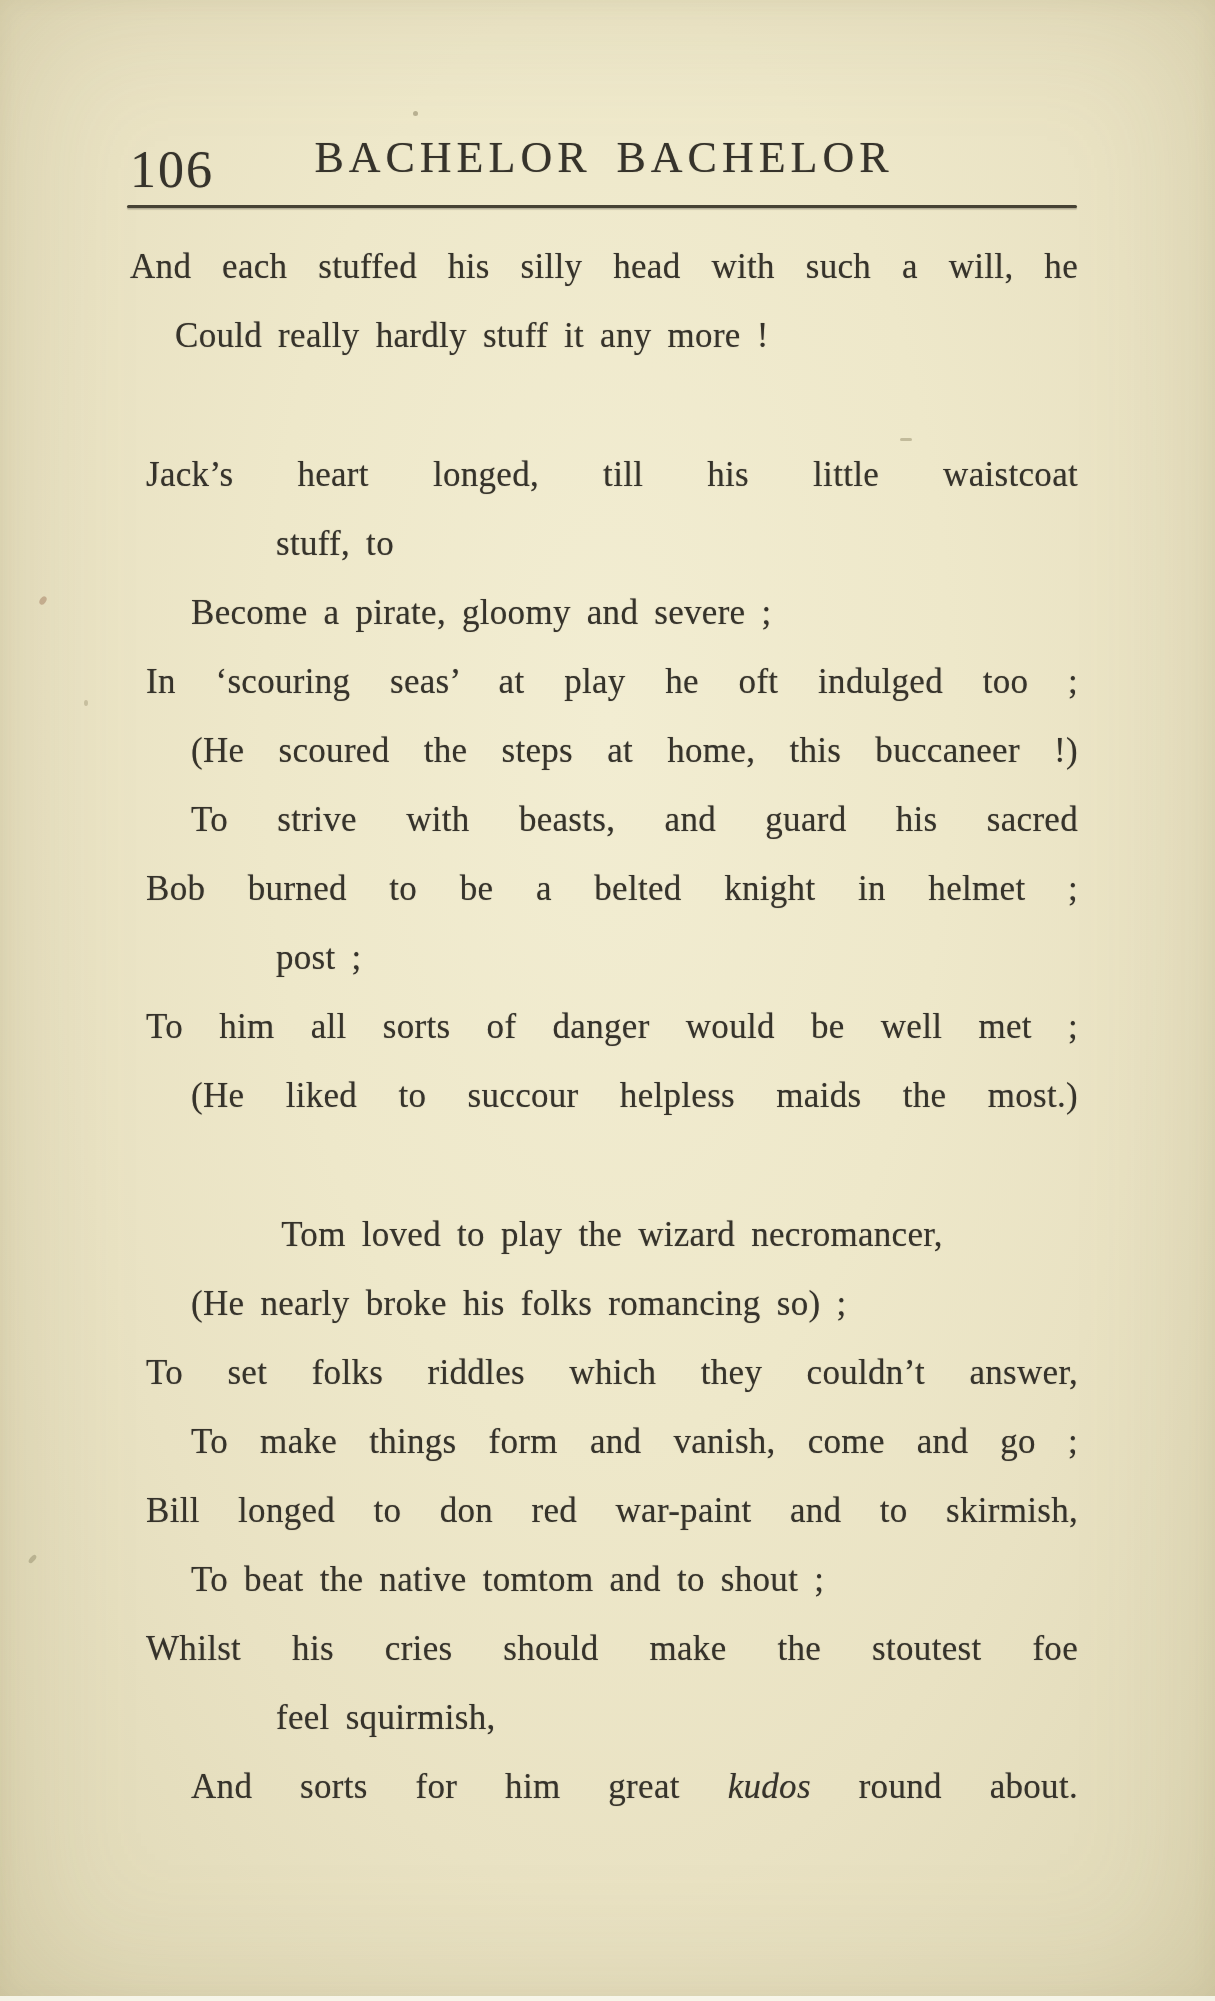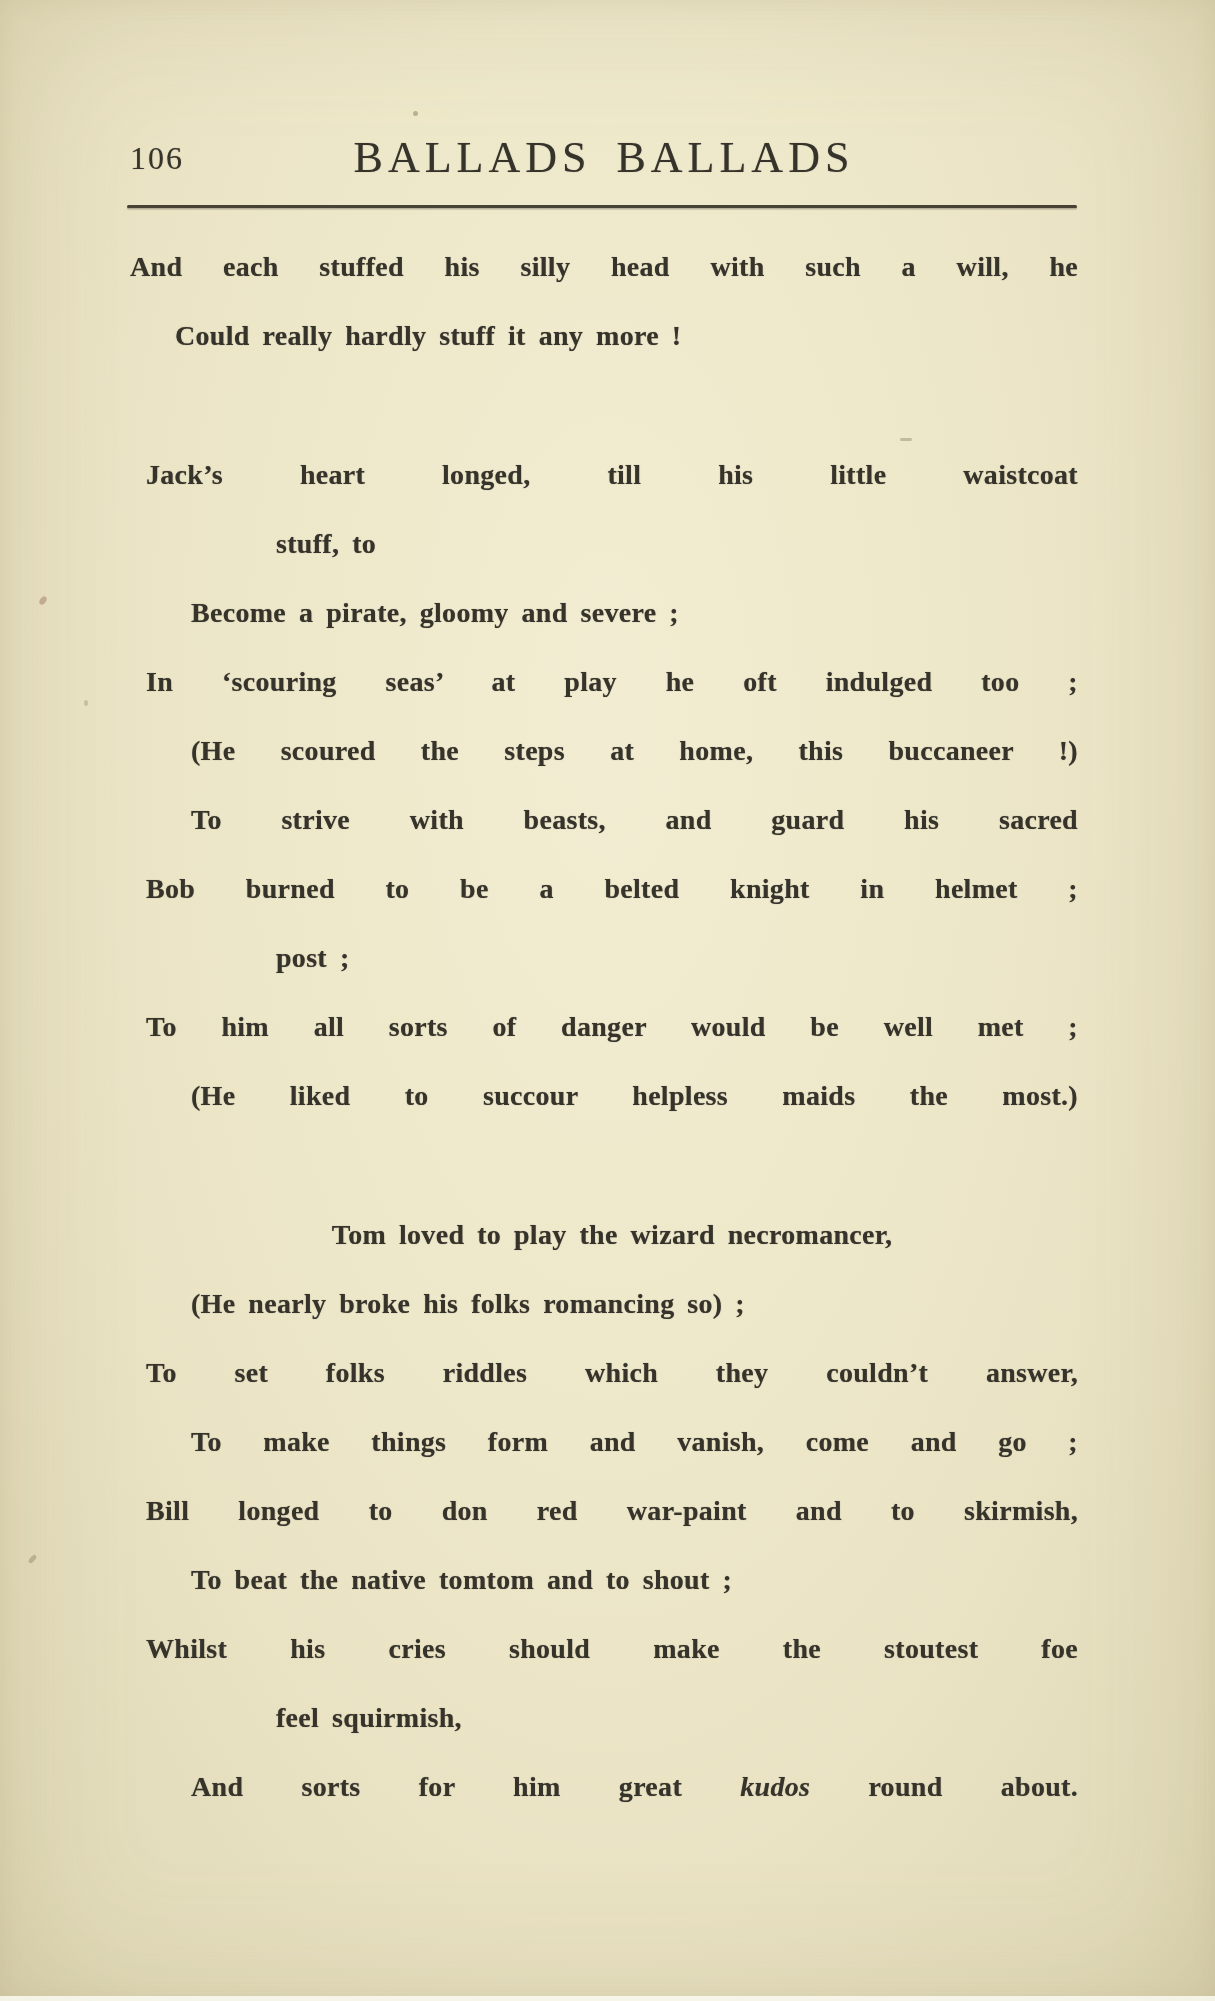--- a/index.html
+++ b/index.html
@@ -16,21 +16,21 @@
                 #f2edd2 0%, #eee8ca 40%, #e9e2c3 65%, #e2dbba 88%, #dcd5b2 100%);
     box-shadow: inset 0 0 140px rgba(148,136,90,0.20),
                 inset 0 0 22px  rgba(148,136,90,0.12);
     font-family: "Liberation Serif", "DejaVu Serif", serif;
     color: #36332b;
   }
   .pagenum {
     position: absolute;
     left: 130px;
     top: 140px;
-    font-size: 32px;
+    font-size: 52px;
     letter-spacing: 2px;
     text-shadow: 0 0 1px rgba(54,50,43,0.45);
   }
   .running-title {
     position: absolute;
     left: 130px;
     top: 132px;
     width: 948px;
     text-align: center;
     font-size: 44px;
@@ -47,26 +47,25 @@
     height: 3px;
     background: #464234;
     border-radius: 2px;
     box-shadow: 0 1.5px 1px rgba(70,66,52,0.35);
   }
   .poem {
     position: absolute;
     left: 130px;
     top: 232px;
     width: 948px;
-    font-size: 28px;
+    font-size: 35px;
     line-height: 69px;
     letter-spacing: 0.3px;
     word-spacing: 0.2em;
     text-shadow: 0 0 1px rgba(54,50,43,0.5);
-    font-weight: bold;
   }
   .stanza + .stanza { margin-top: 70px; margin-left: 16px; }
   .line {
     min-height: 69px;
     white-space: nowrap;
   }
   .line.j {
     white-space: normal;
     word-spacing: normal;
     text-align: justify;
@@ -87,21 +86,21 @@
     background: rgba(252,252,243,0.85);
   }
 </style>
 </head>
 <body>
 
 <div class="page">
 
   <span class="pagenum">106</span>
 
-  <div class="running-title">BALLADS BALLADS</div>
+  <div class="running-title">BACHELOR BACHELOR</div>
 
   <div class="rule"></div>
 
   <div class="poem">
       <div class="stanza">
         <div class="line ind0 j"><span>And each stuffed his silly head with such a will, he</span></div>
         <div class="line ind1"><span>Could really hardly stuff it any more !</span></div>
       </div>
       <div class="stanza">
         <div class="line ind0 j"><span>Jack’s heart longed, till his little waistcoat</span></div>

